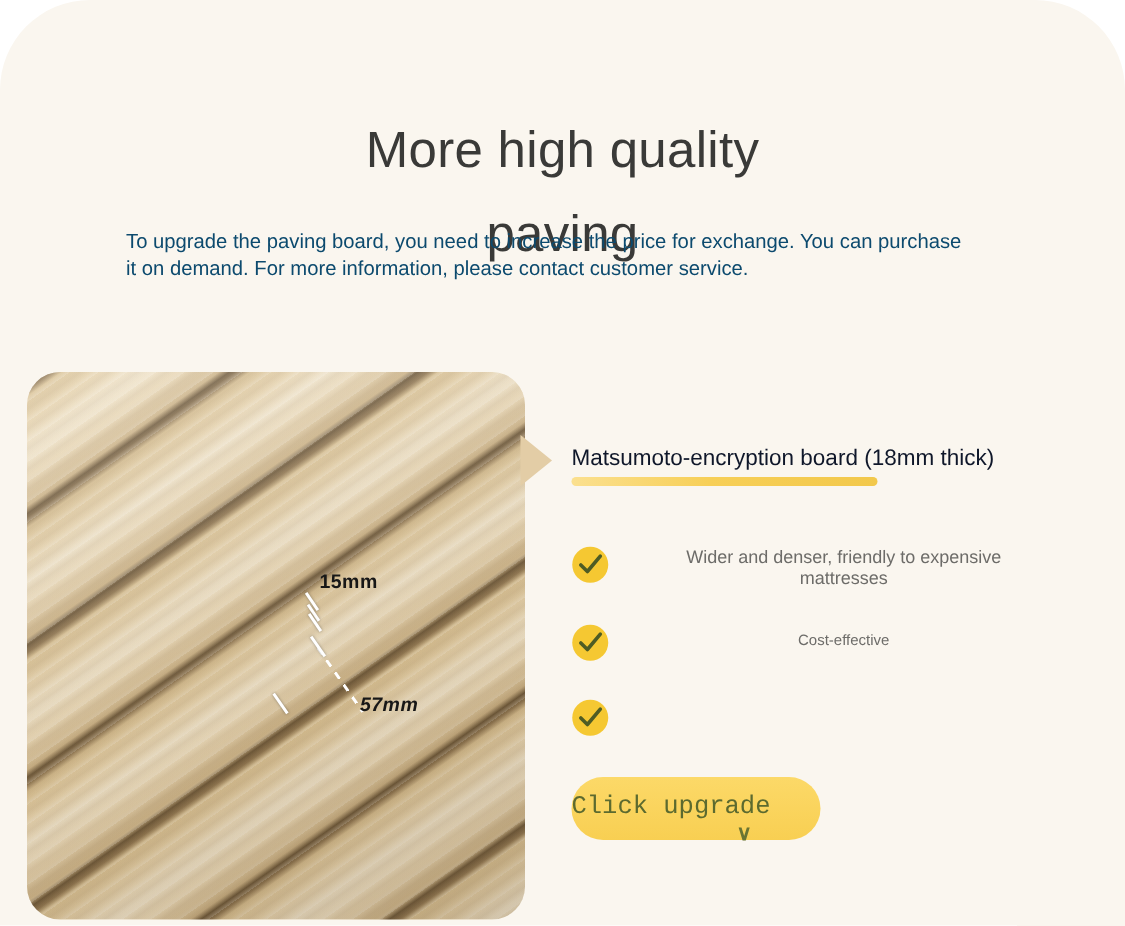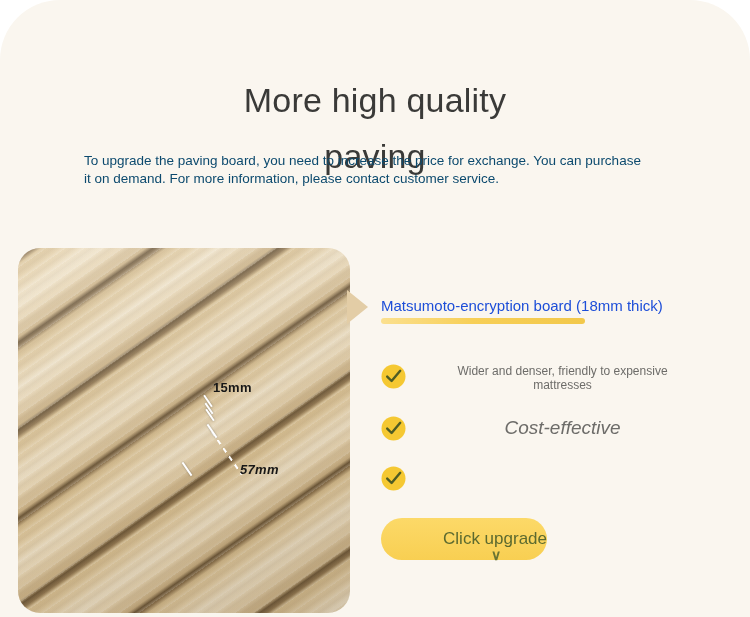--- a/index.html
+++ b/index.html
@@ -155,21 +155,21 @@
     position: absolute;
     left: 381px;
     top: 296px;
     width: 340px;
   }
   .panel-heading {
     position: relative;
     display: inline-block;
     font-size: 15px;
     line-height: 20px;
-    color: #1d4ed8;
+    color: #0f172a;
     white-space: nowrap;
   }
   .heading-underline {
     position: absolute;
     left: 0;
     top: 22px;
     width: 204px;
     height: 6px;
     border-radius: 3px;
     background: linear-gradient(90deg, #fbe08f 0%, #f7cf57 45%, #f2c84b 100%);
@@ -201,47 +201,46 @@
     font-size: 11.5px;
     line-height: 13.5px;
     color: #6d6c69;
     white-space: pre-line;
   }
   .feature-text.lg {
     font-size: 12px;
     line-height: 14px;
   }
   .feature-text.md {
-    font-size: 19px;
+    font-size: 10px;
     line-height: 15px;
     padding-top: 4px;
-    font-style: italic;
   }
 
   
   .cta-wrap {
     position: absolute;
     left: 0;
     top: 222px;
     width: 180px;
   }
   .cta-button {
     position: relative;
     display: block;
     width: 166px;
     height: 42px;
     line-height: 42px;
-    text-align: right;
+    text-align: left;
     border-radius: 21px;
     background: linear-gradient(180deg, #fcd968 0%, #f8cf52 100%);
     color: #5c6a2f;
     font-size: 17px;
     border: none;
     cursor: pointer;
-    font-family: Liberation Sans, sans-serif;
+    font-family: Liberation Mono, monospace;
     padding: 0;
   }
   .cta-chevron {
     position: absolute;
     left: 110px;
     top: 30px;
     color: #6a7433;
     font-size: 14px;
     line-height: 14px;
     font-weight: bold;

